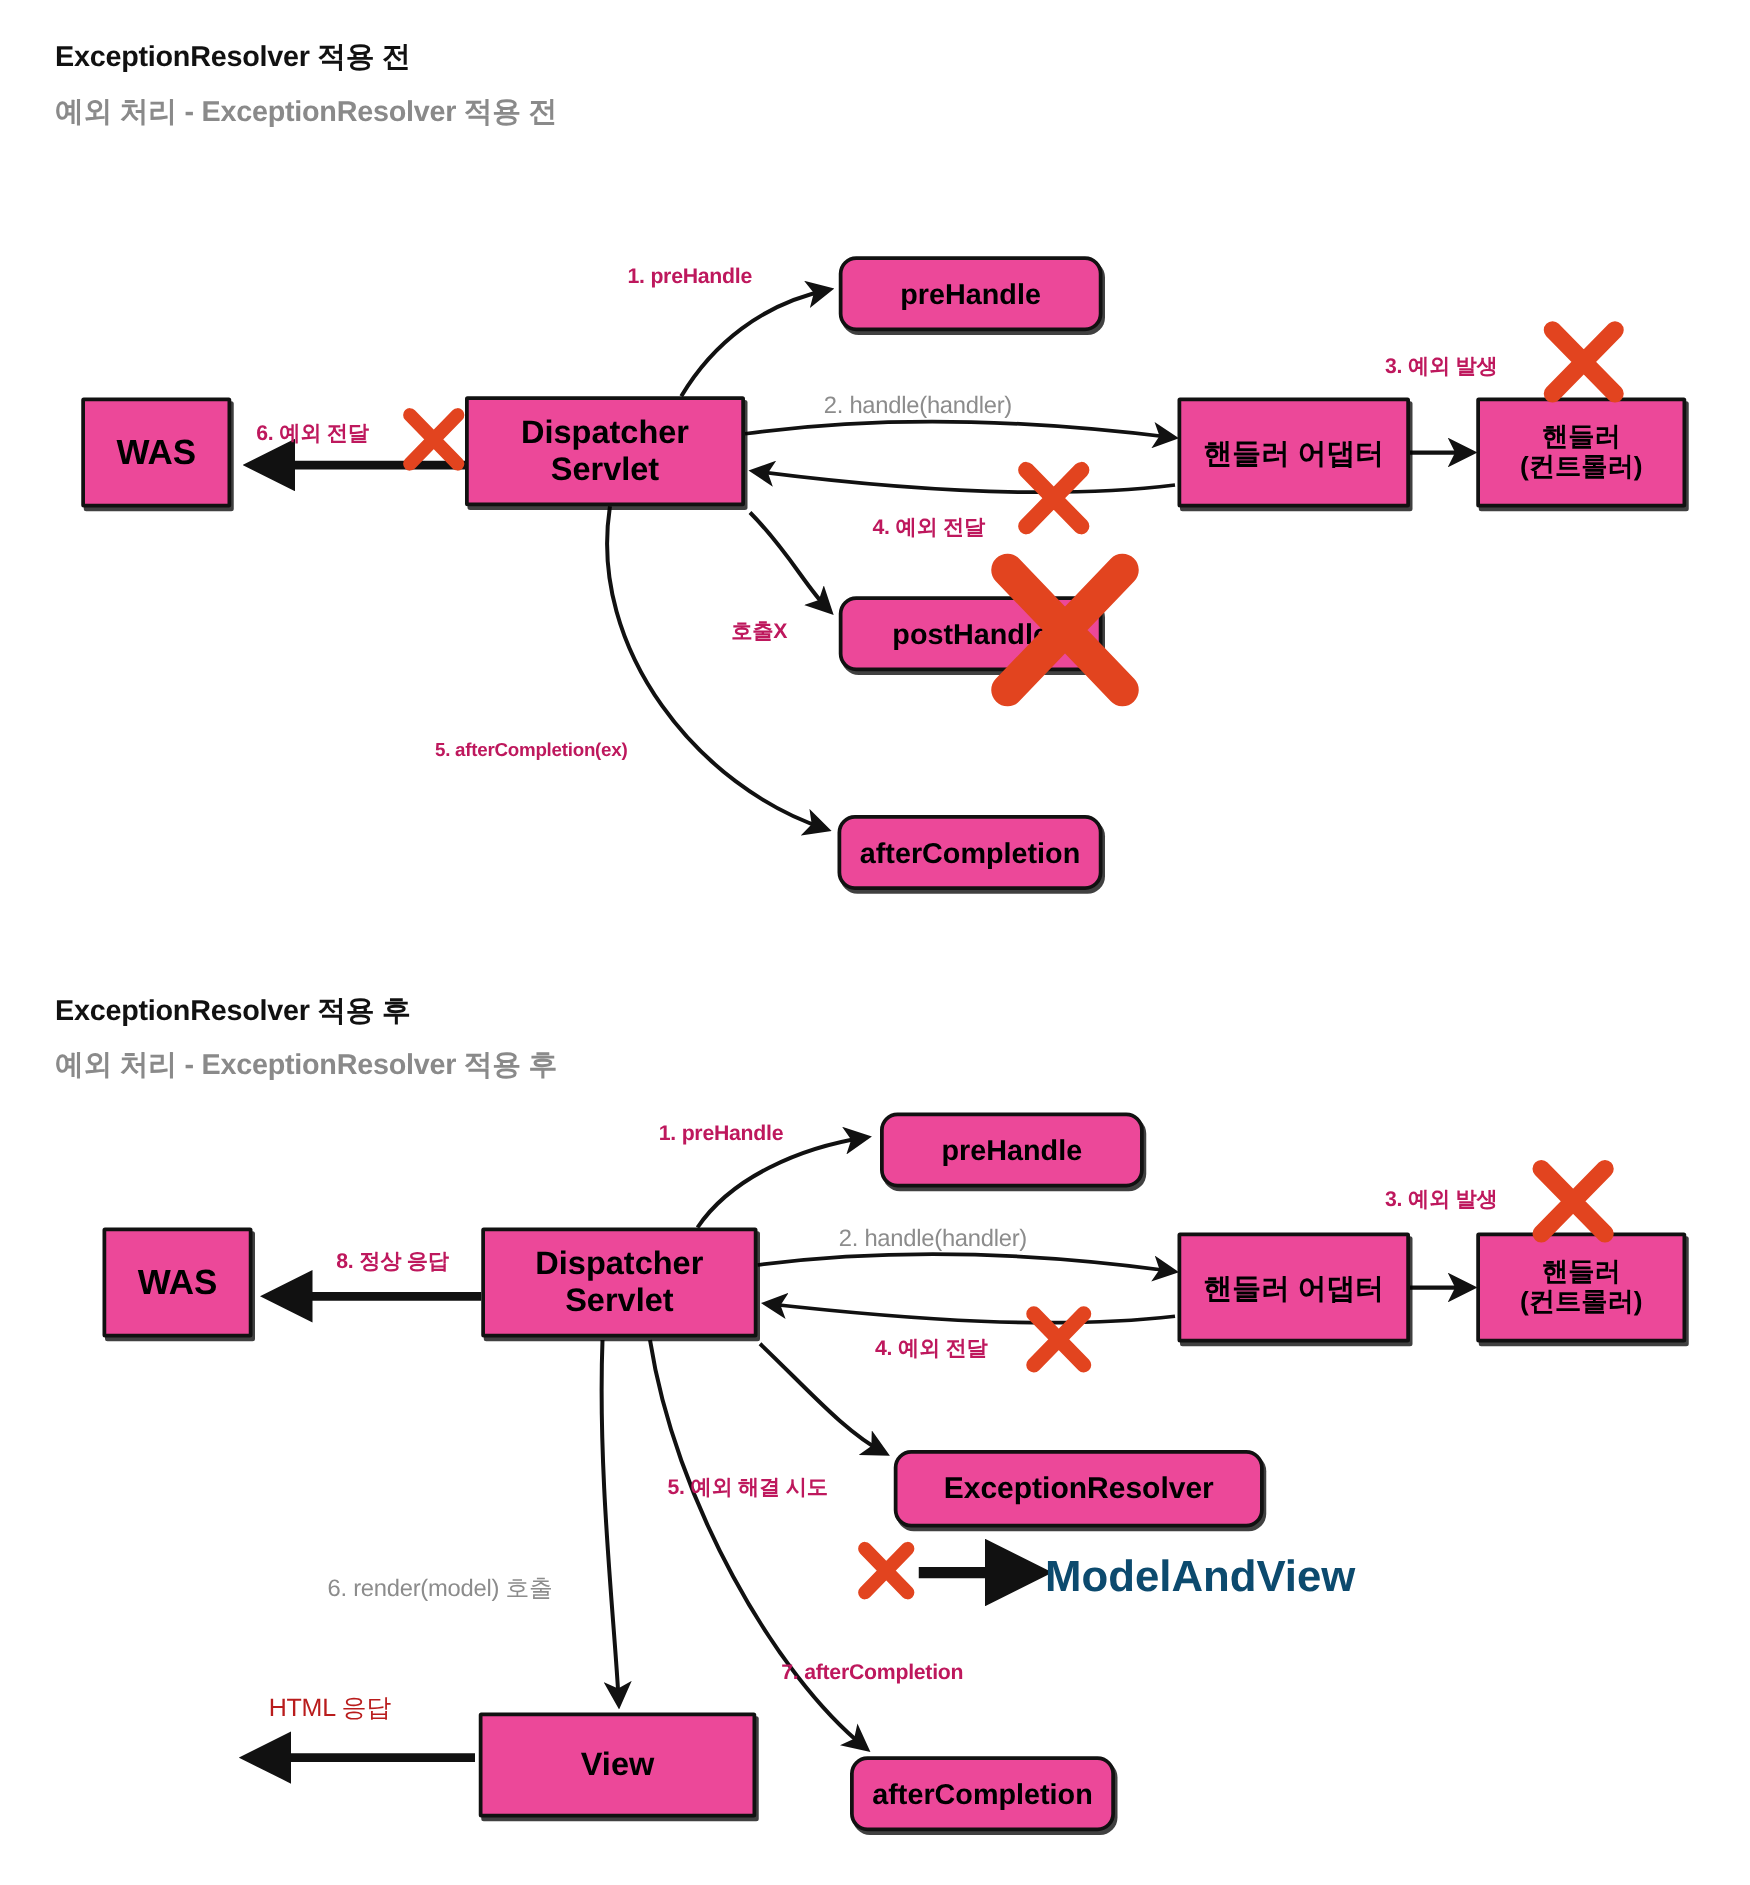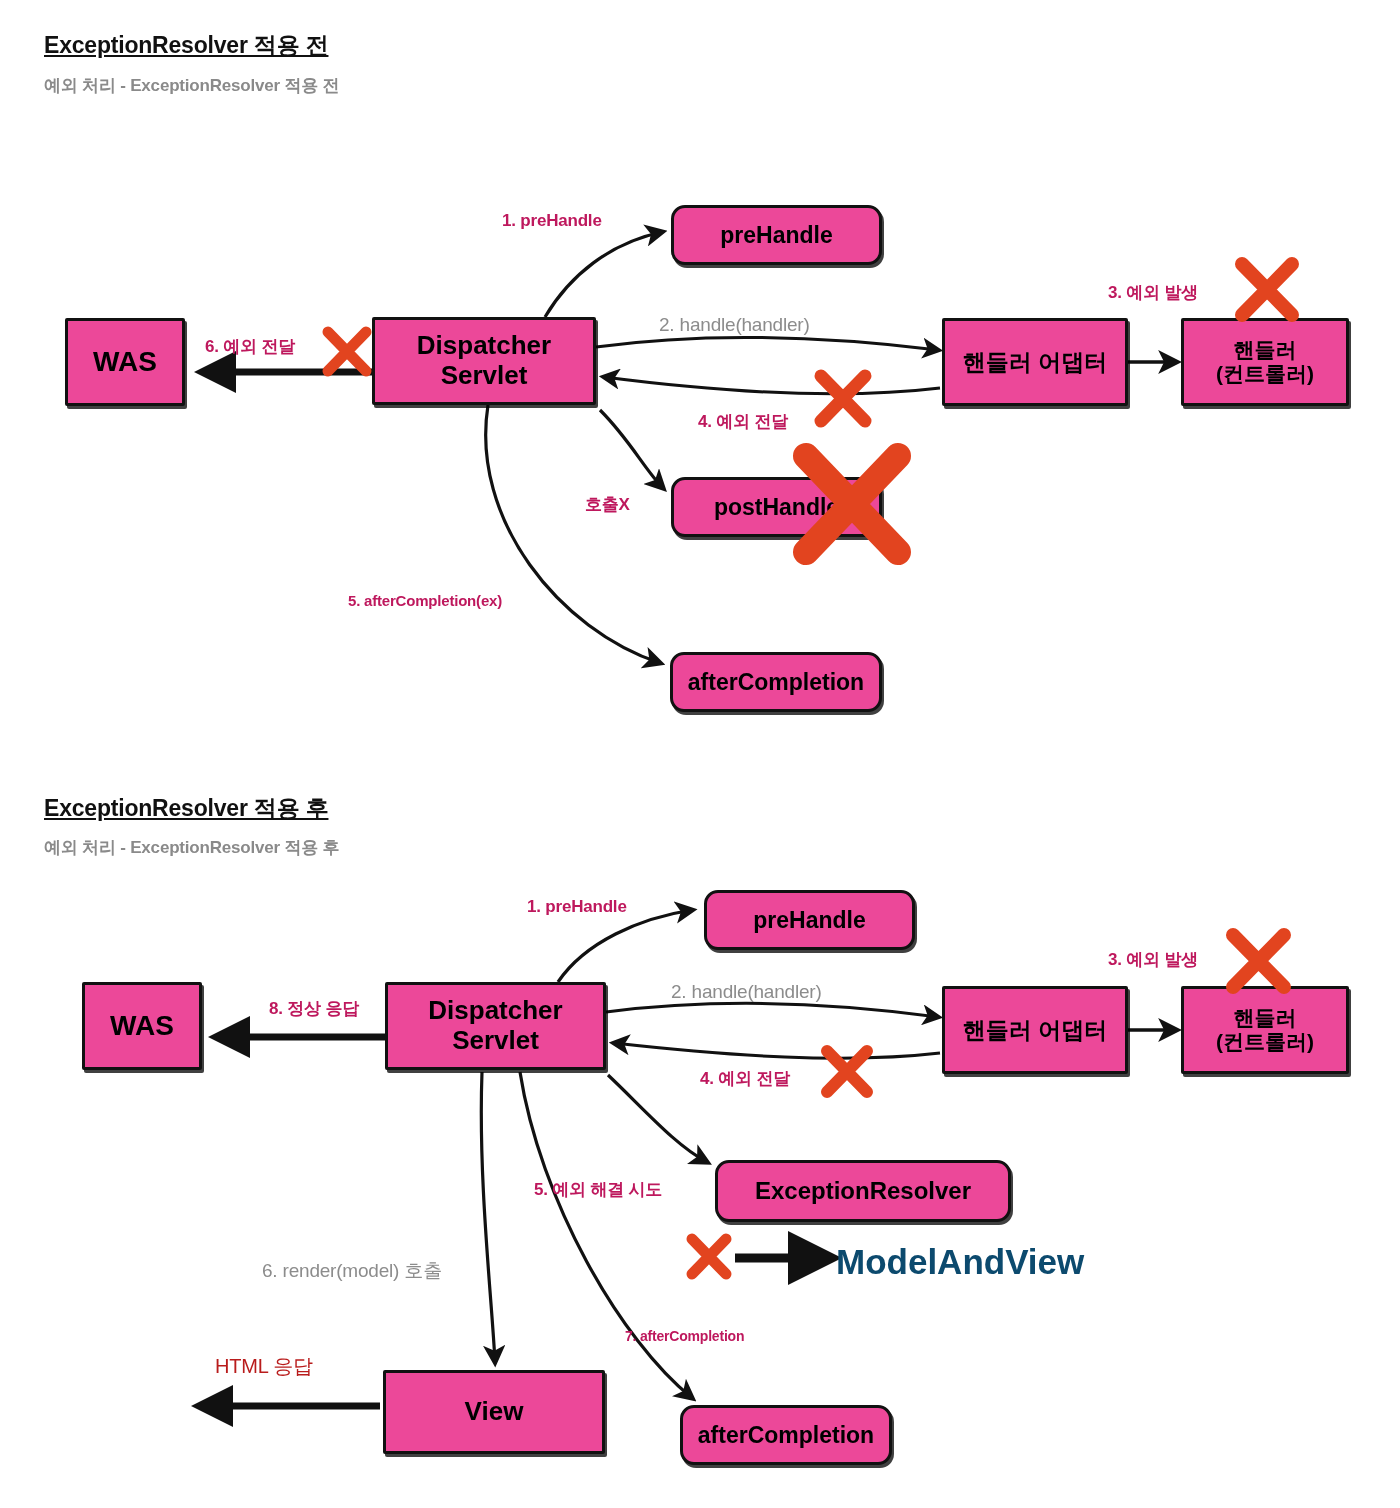--- a/index.html
+++ b/index.html
@@ -16,25 +16,24 @@
     overflow: hidden;
   }
   .section { position: absolute; left: 0; top: 0; width: 1400px; }
   .sec-title {
     position: absolute;
     font-size: 23px;
     font-weight: bold;
     color: #111;
     letter-spacing: -0.2px;
     white-space: nowrap;
-    text-decoration: underline;
   }
   .sec-sub {
     position: absolute;
-    font-size: 17px;
+    font-size: 23px;
     font-weight: bold;
     color: #8a8a8a;
     letter-spacing: -0.2px;
     white-space: nowrap;
     text-align: center;
   }
   .canvas { position: absolute; left: 0; top: 0; width: 1400px; height: 1508px; pointer-events: none; }
 
   
   .node {
@@ -204,21 +203,21 @@
   <div class="node sq" style="left:383px; top:1370px; width:222px; height:84px; font-size:26px;">View</div>
 
   <div class="node rounded" style="left:680px; top:1405px; width:212px; height:60px; font-size:23px;">afterCompletion</div>
 
   <div class="elabel" style="left:527px; top:897px;">1. preHandle</div>
   <div class="elabel plain" style="left:671px; top:981px; font-size:19px;">2. handle(handler)</div>
   <div class="elabel" style="left:1108px; top:948px;">3. 예외 발생</div>
   <div class="elabel" style="left:700px; top:1067px;">4. 예외 전달</div>
   <div class="elabel" style="left:534px; top:1178px;">5. 예외 해결 시도</div>
   <div class="elabel plain" style="left:262px; top:1258px; font-size:19px;">6. render(model) 호출</div>
-  <div class="elabel" style="left:625px; top:1328px; font-size:14px;">7. afterCompletion</div>
+  <div class="elabel" style="left:625px; top:1328px; font-size:17px;">7. afterCompletion</div>
   <div class="elabel" style="left:269px; top:997px;">8. 정상 응답</div>
   <div class="elabel big" style="left:215px; top:1353px;">HTML 응답</div>
 
   <svg class="xmark" style="left:1222px; top:925px;" width="72" height="72" viewBox="0 0 72 72">
     <path d="M11 10 L62 62 M62 10 L11 62" stroke="#e2441f" stroke-width="14" stroke-linecap="round"></path>
   </svg>
   <svg class="xmark" style="left:818px; top:1043px;" width="58" height="58" viewBox="0 0 58 58">
     <path d="M9 8 L49 49 M49 8 L9 49" stroke="#e2441f" stroke-width="12" stroke-linecap="round"></path>
   </svg>
   <svg class="xmark" style="left:684px; top:1232px;" width="50" height="50" viewBox="0 0 50 50">

